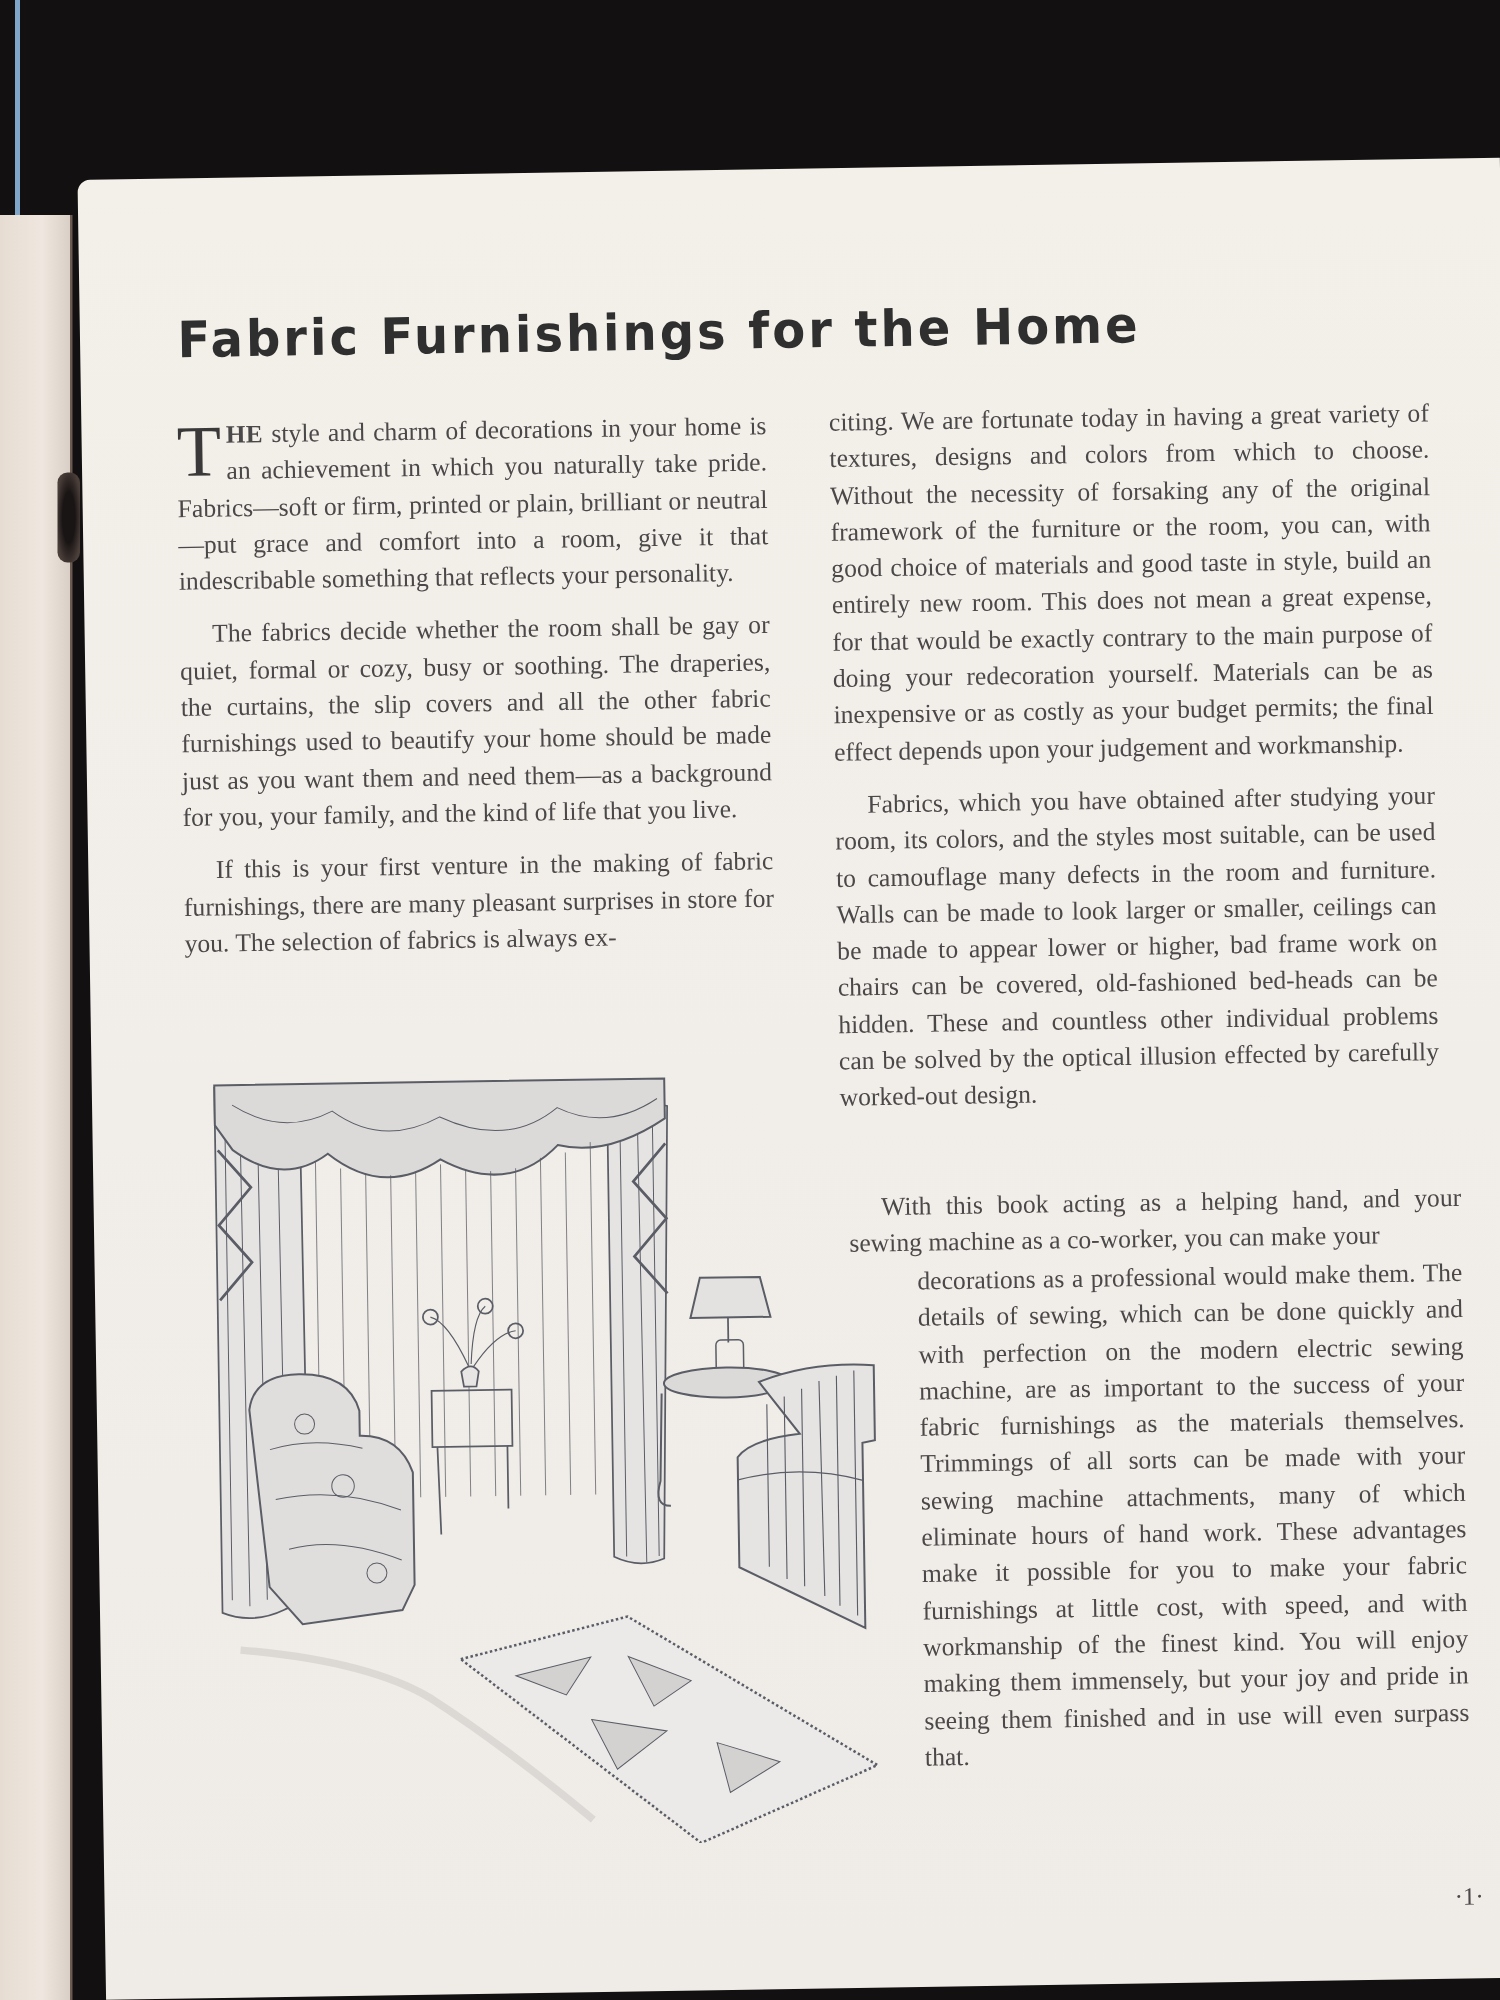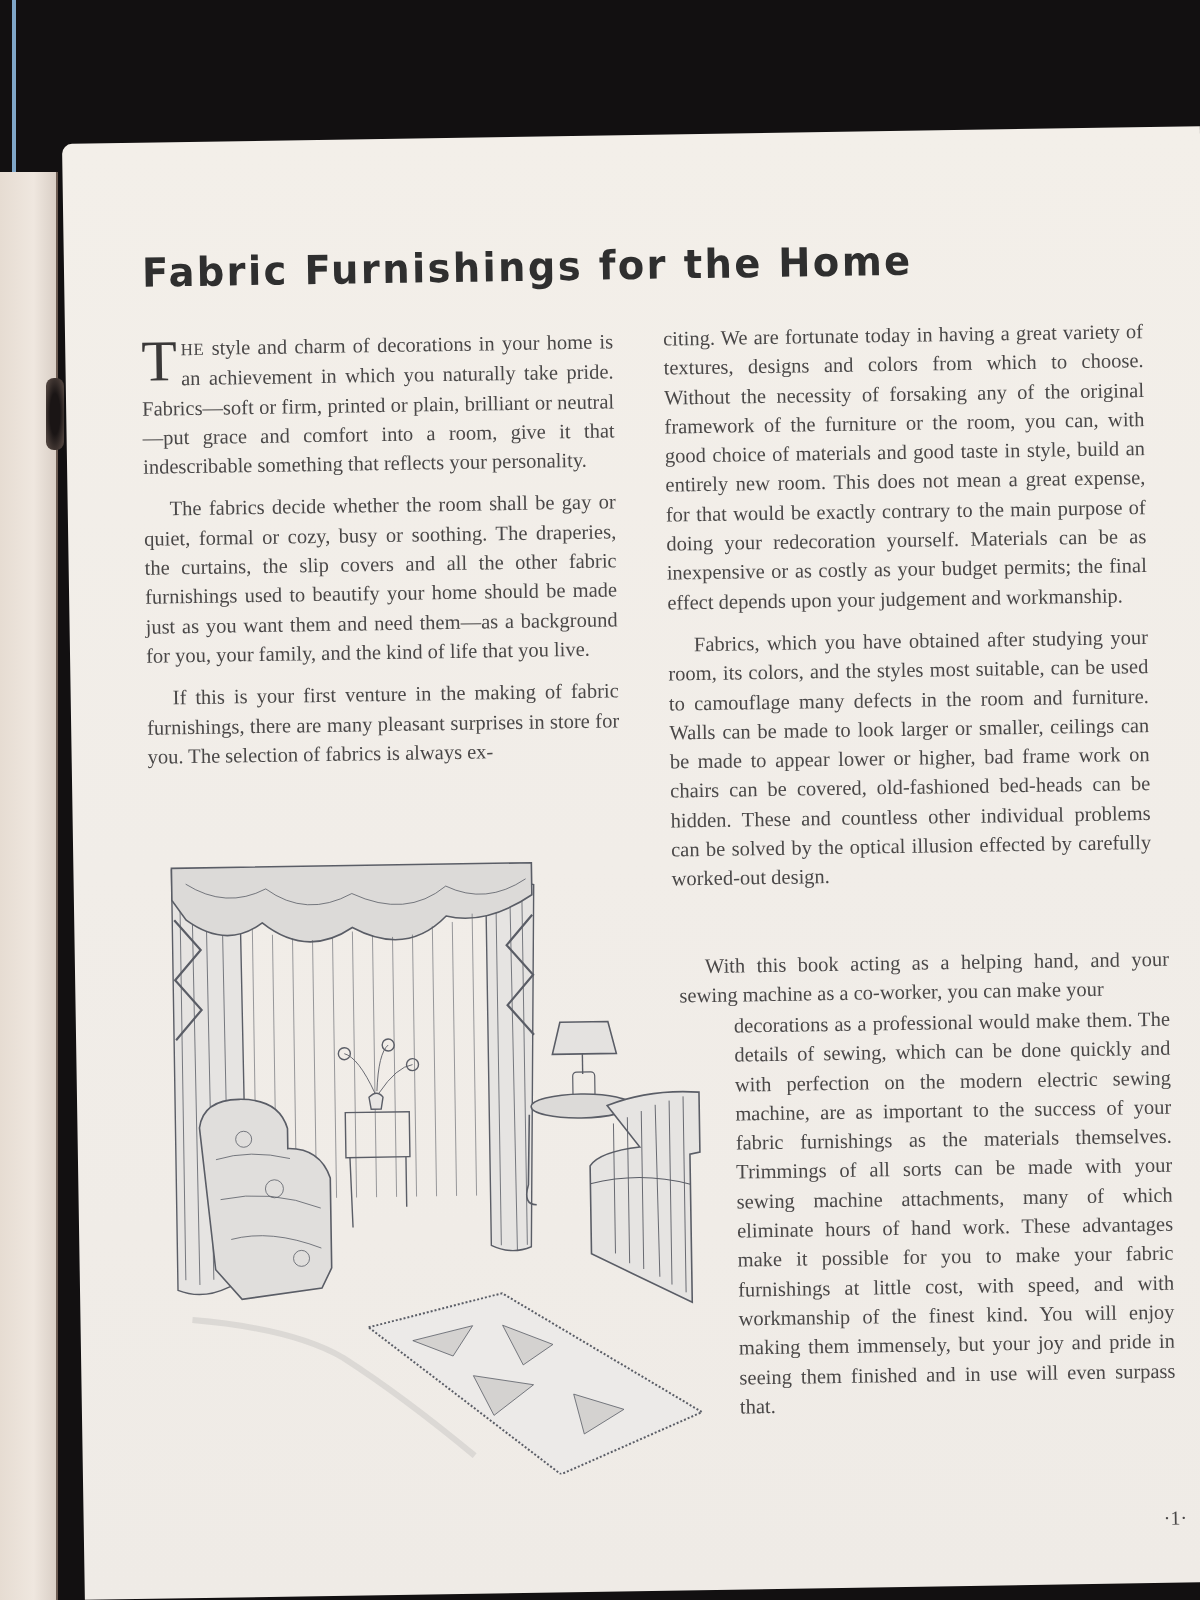--- a/index.html
+++ b/index.html
@@ -34,21 +34,21 @@
   .col {
     position:absolute; font-size:20.5px; line-height:29.3px; color:#4a4848;
     text-align:justify; hyphens:manual;
   }
   .col p { margin:0 0 13px 0; text-indent:26px; }
   .col p.first { text-indent:0; }
   .col p.cont { text-indent:0; }
   .dropcap {
     float:left; font-size:58px; line-height:48px; margin:3px 4px 0 0; color:#3a3838;
   }
-  .smallcaps { font-size:17px; letter-spacing:0.5px; }
+  .smallcaps { font-size:20px; letter-spacing:0.5px;font-weight:bold; }
   .col-left { left:76px; top:192px; width:472px; }
   .col-right { left:598px; top:190px; width:480px; }
   .col-right-2 { left:604px; top:818px; width:490px; }
   .col-right-3 { left:658px; top:878px; width:436px; }
   .illustration { position:absolute; left:92px; top:718px; width:560px; height:620px; }
   .page-number {
     position:absolute; left:1080px; top:1380px; font-size:20px; color:#4a4848;
   }
 </style>
 </head>

